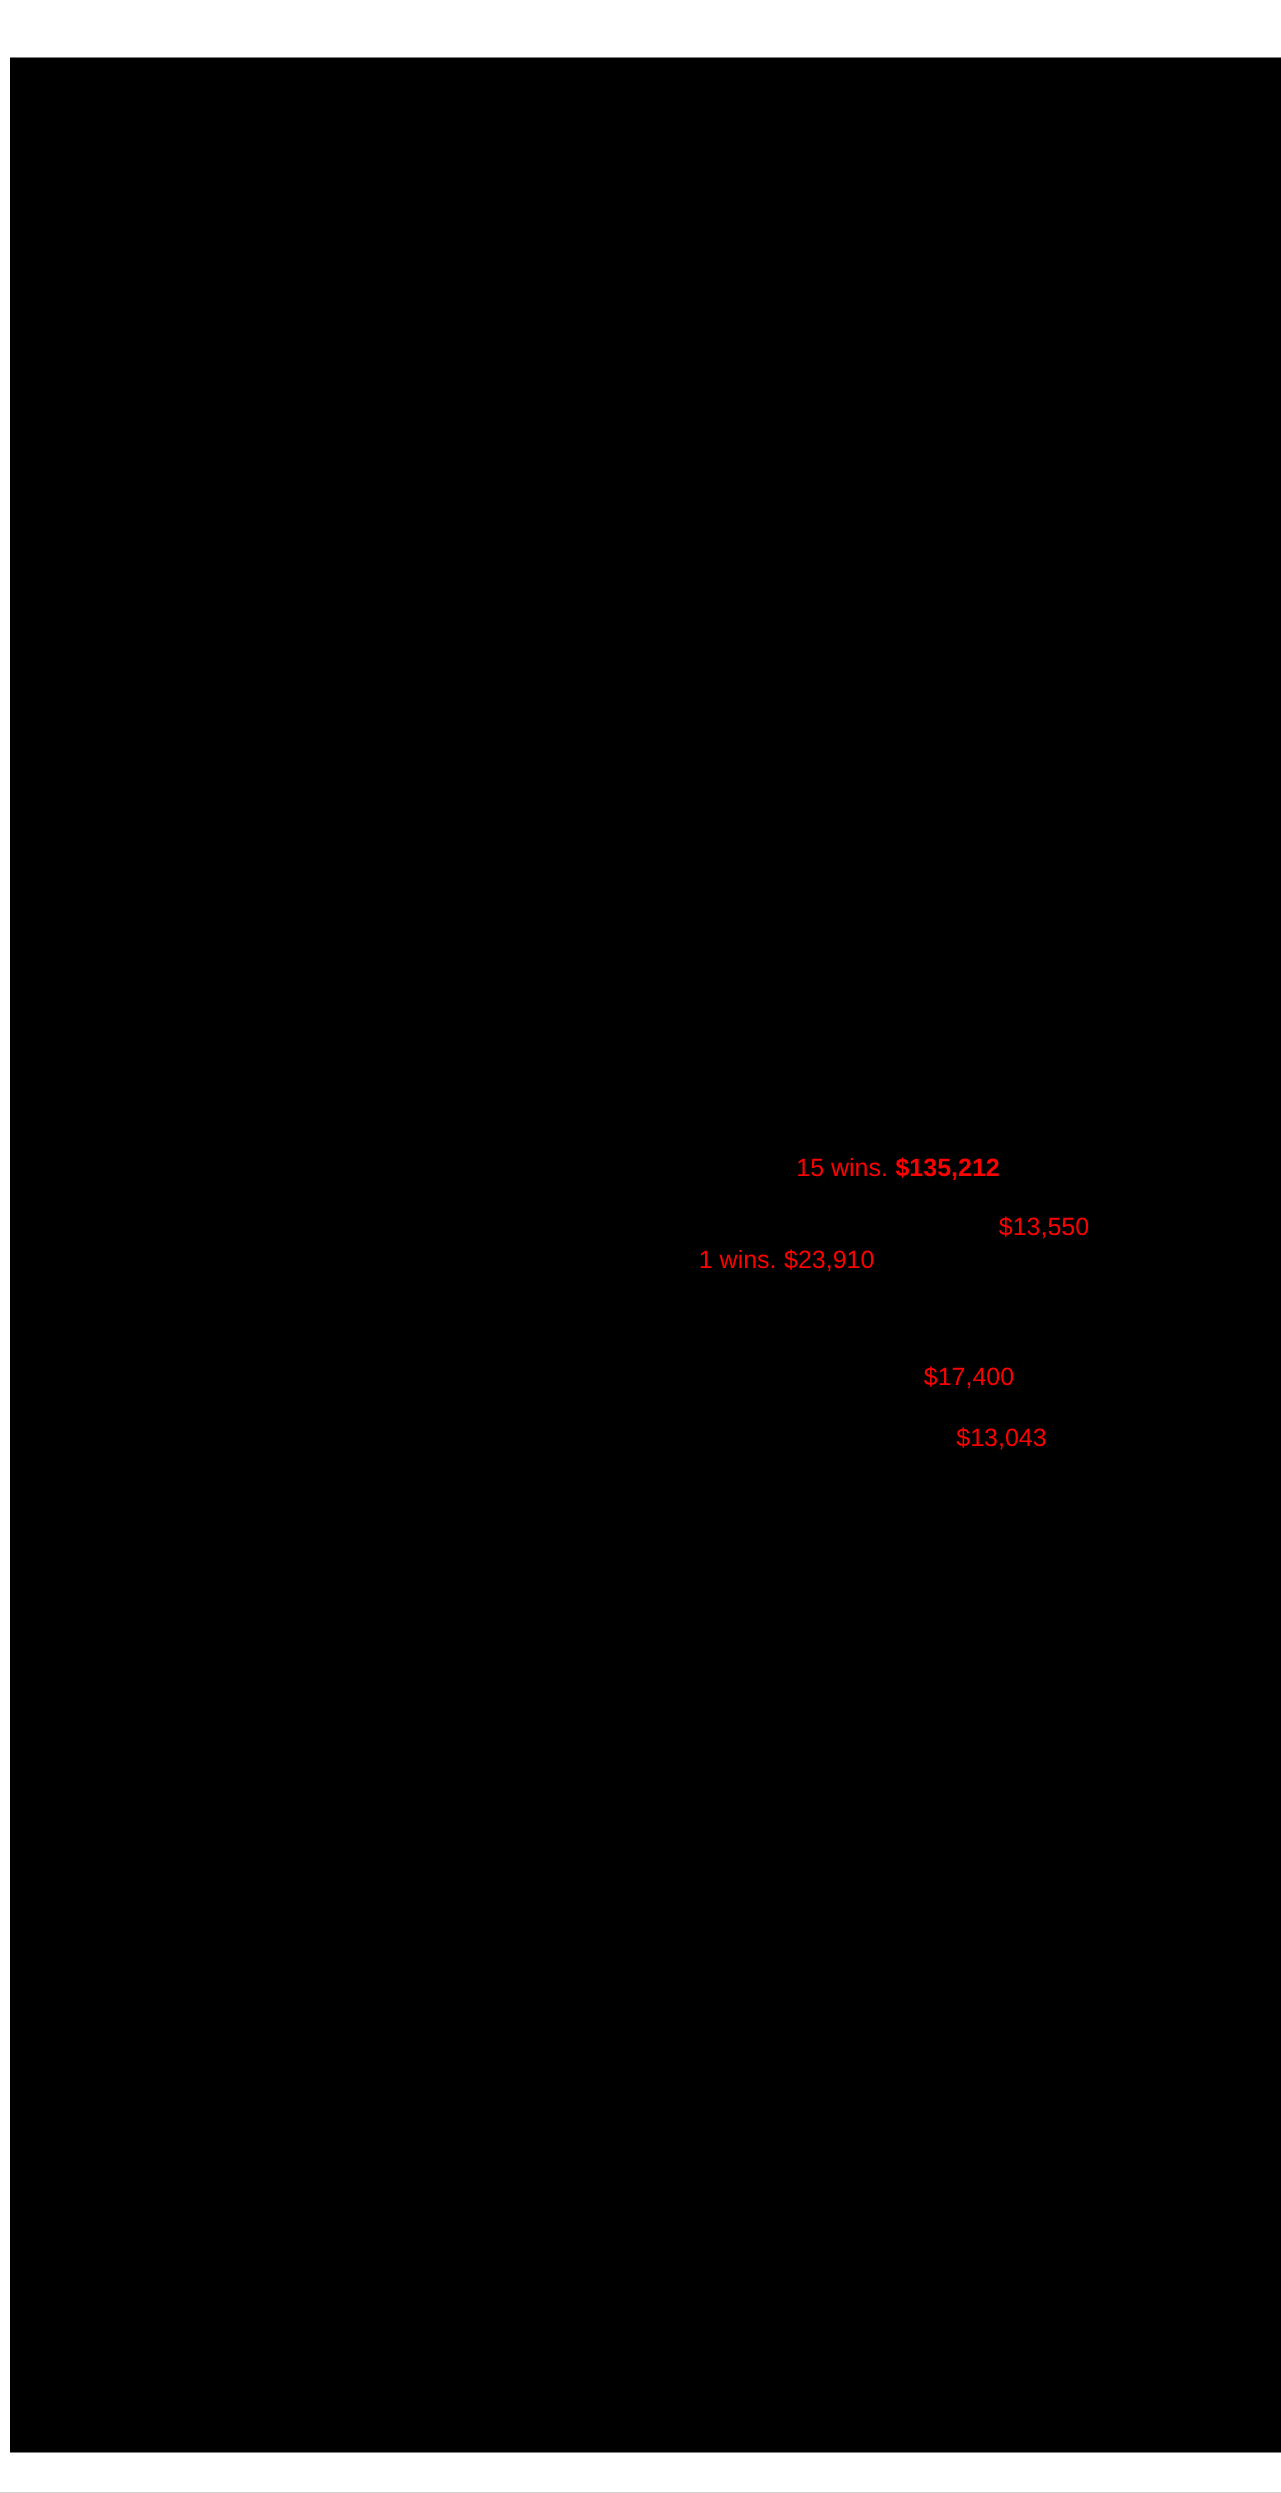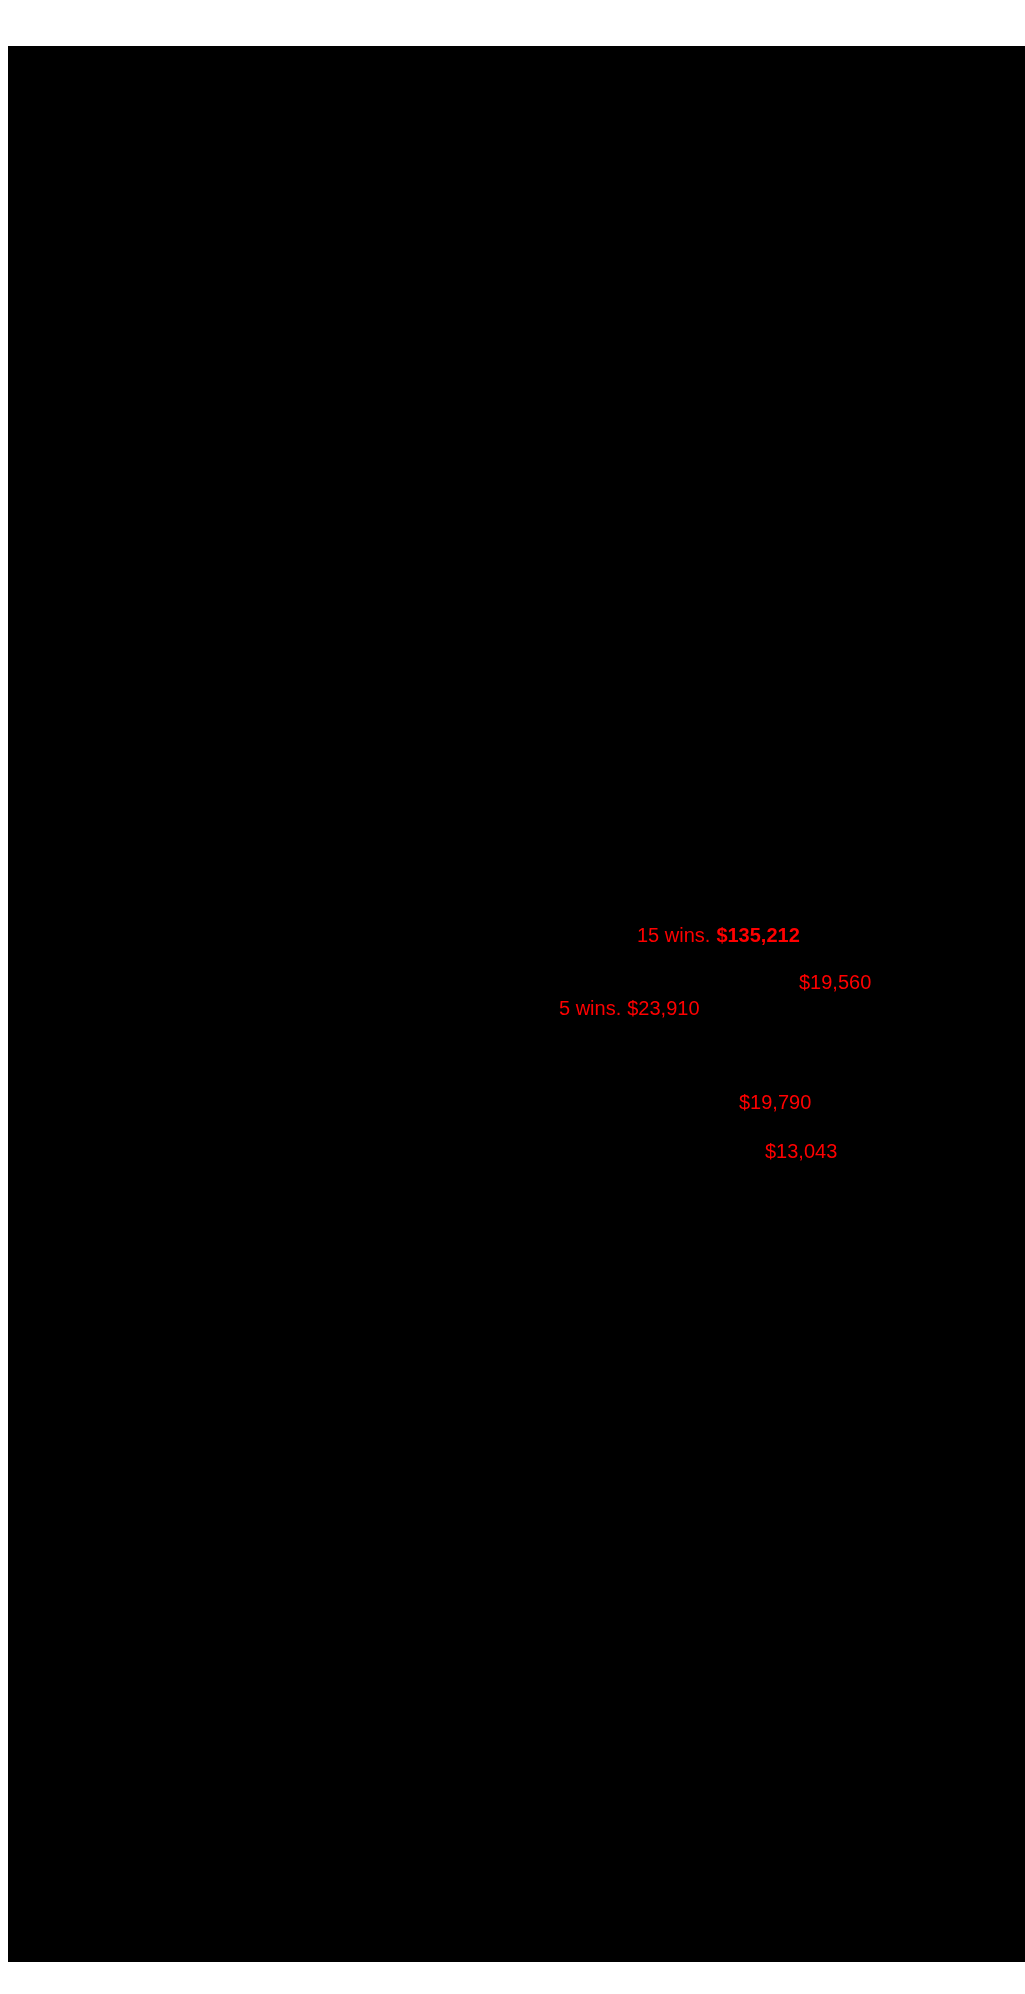--- a/index.html
+++ b/index.html
@@ -44,23 +44,23 @@
 <body>
 
 <div class="page">
 
   <div class="black-panel"></div>
 
   <div class="ann ann-1">
     <span>15 wins.</span><span class="amt bold">$135,212</span>
   </div>
 
-  <div class="ann ann-2">$19,560</div>
+  <div class="ann ann-2">$13,550</div>
 
   <div class="ann ann-3">
-    <span>5 wins.</span><span class="amt">$23,910</span>
+    <span>1 wins.</span><span class="amt">$23,910</span>
   </div>
 
-  <div class="ann ann-4">$19,790</div>
+  <div class="ann ann-4">$17,400</div>
 
   <div class="ann ann-5">$13,043</div>
 
 </div>
 
 </body></html>

